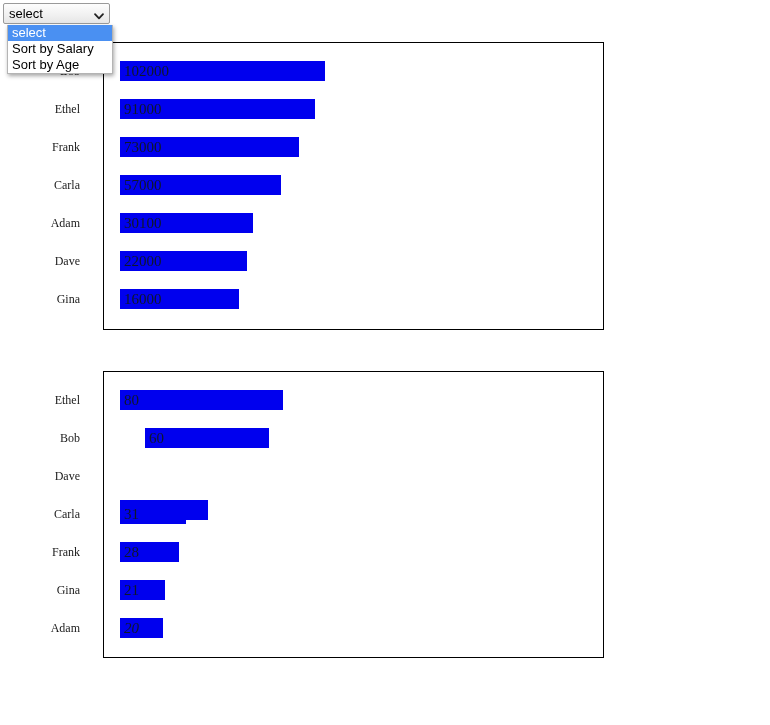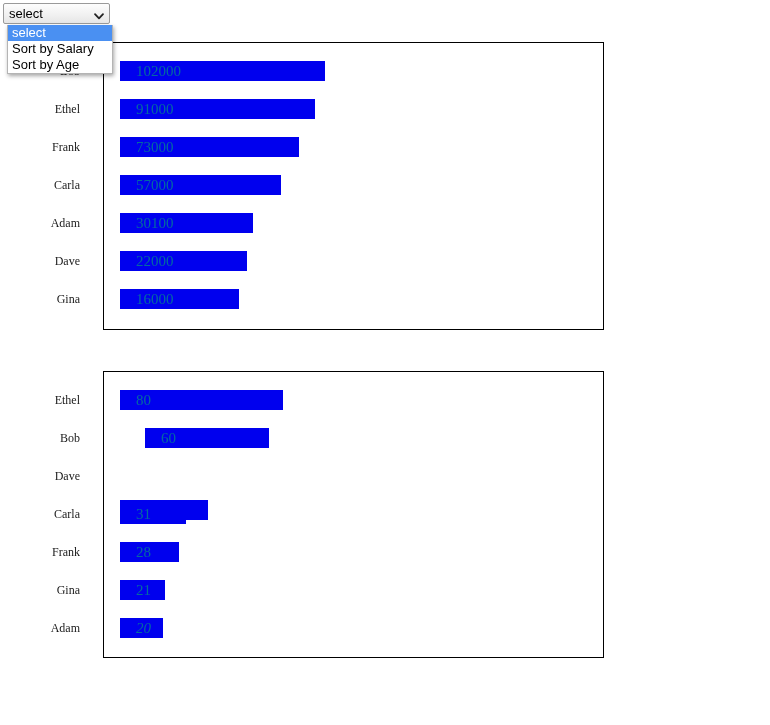--- a/index.html
+++ b/index.html
@@ -108,27 +108,27 @@
   }
   .bar {
     position: absolute;
     left: 0;
     top: 0;
     height: 20px;
     background: #0000ee;
   }
   .bar-value {
     position: absolute;
-    left: 16px;
+    left: 4px;
     top: 0;
     height: 20px;
     line-height: 20px;
     font-family: "Liberation Serif", serif;
     font-size: 15px;
-    color: #0369a1;
+    color: #0f172a;
     white-space: nowrap;
   }
   .cat-label {
     position: absolute;
     width: 80px;
     text-align: right;
     height: 20px;
     line-height: 20px;
     font-family: "Liberation Serif", serif;
     font-size: 12px;

